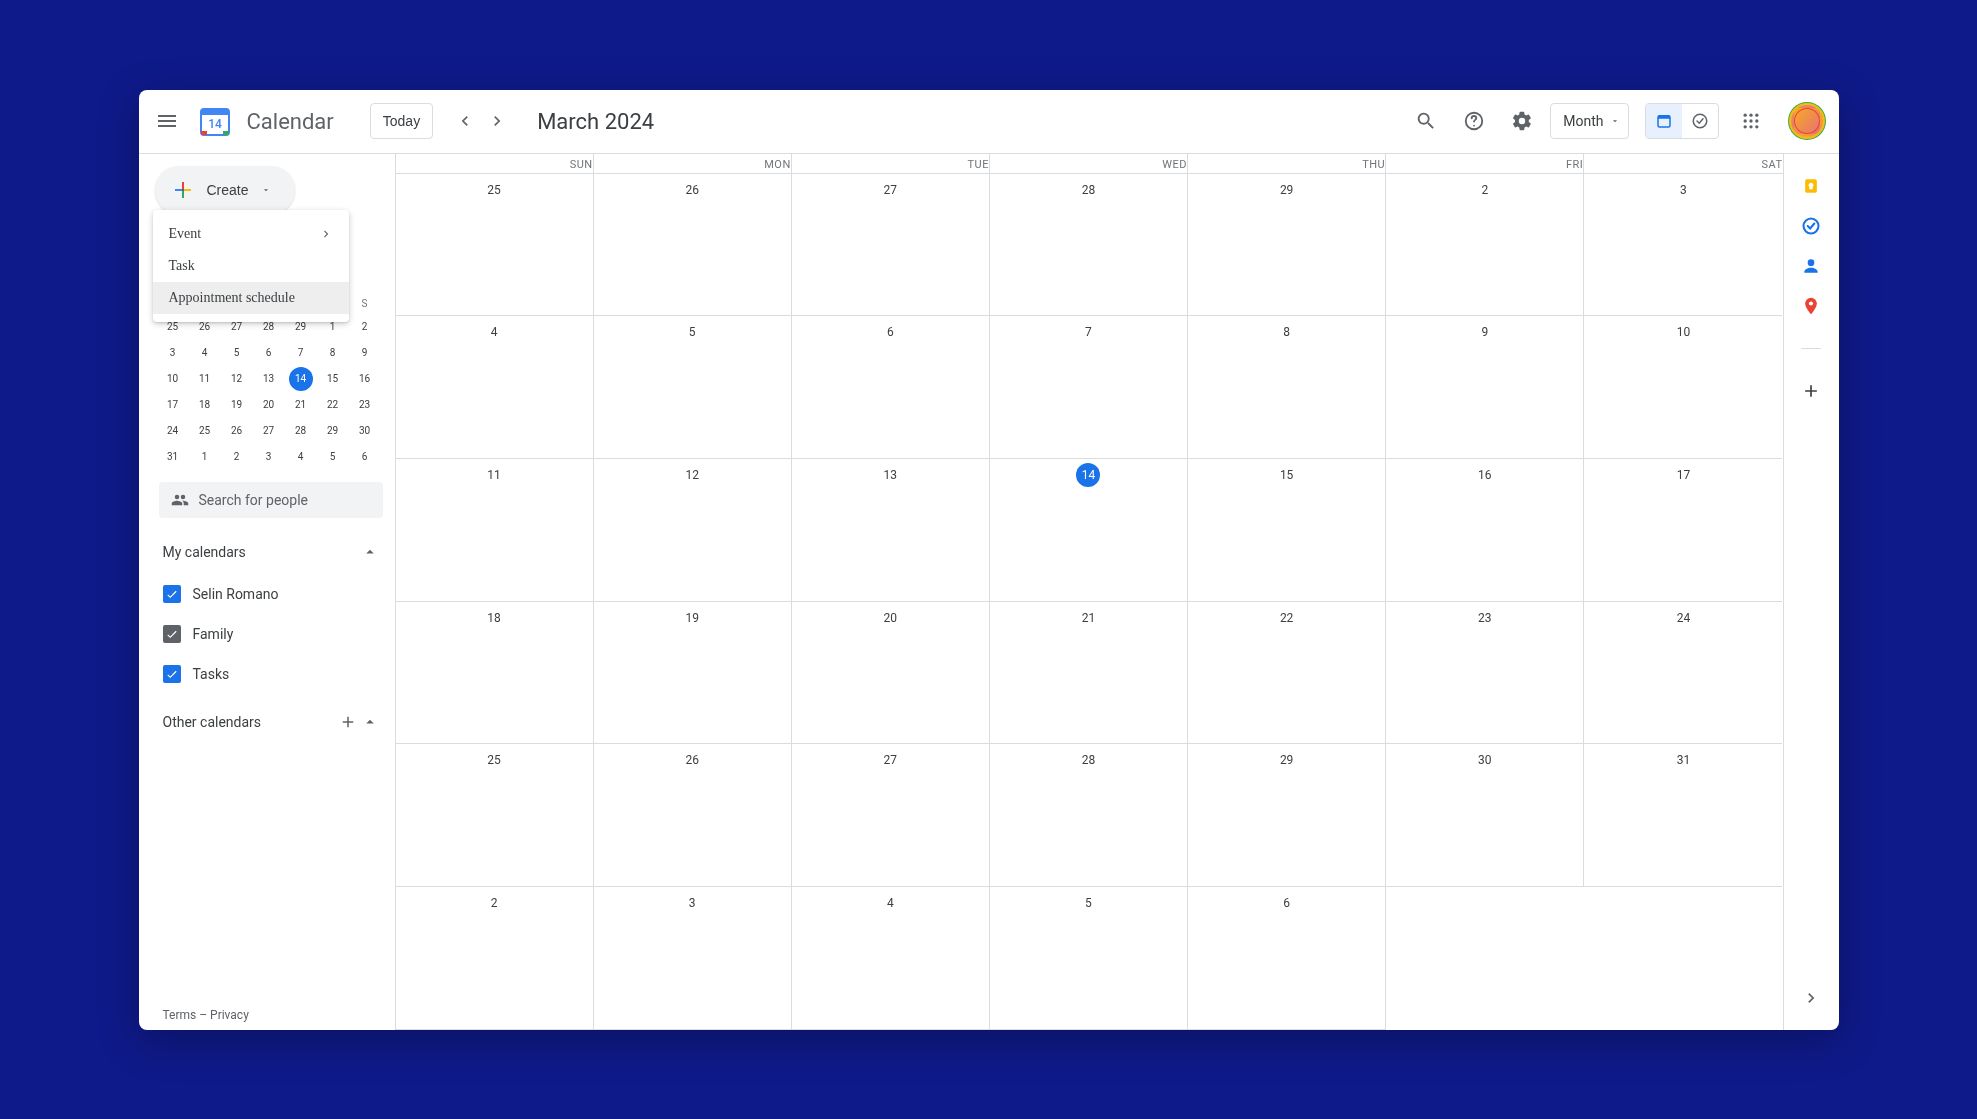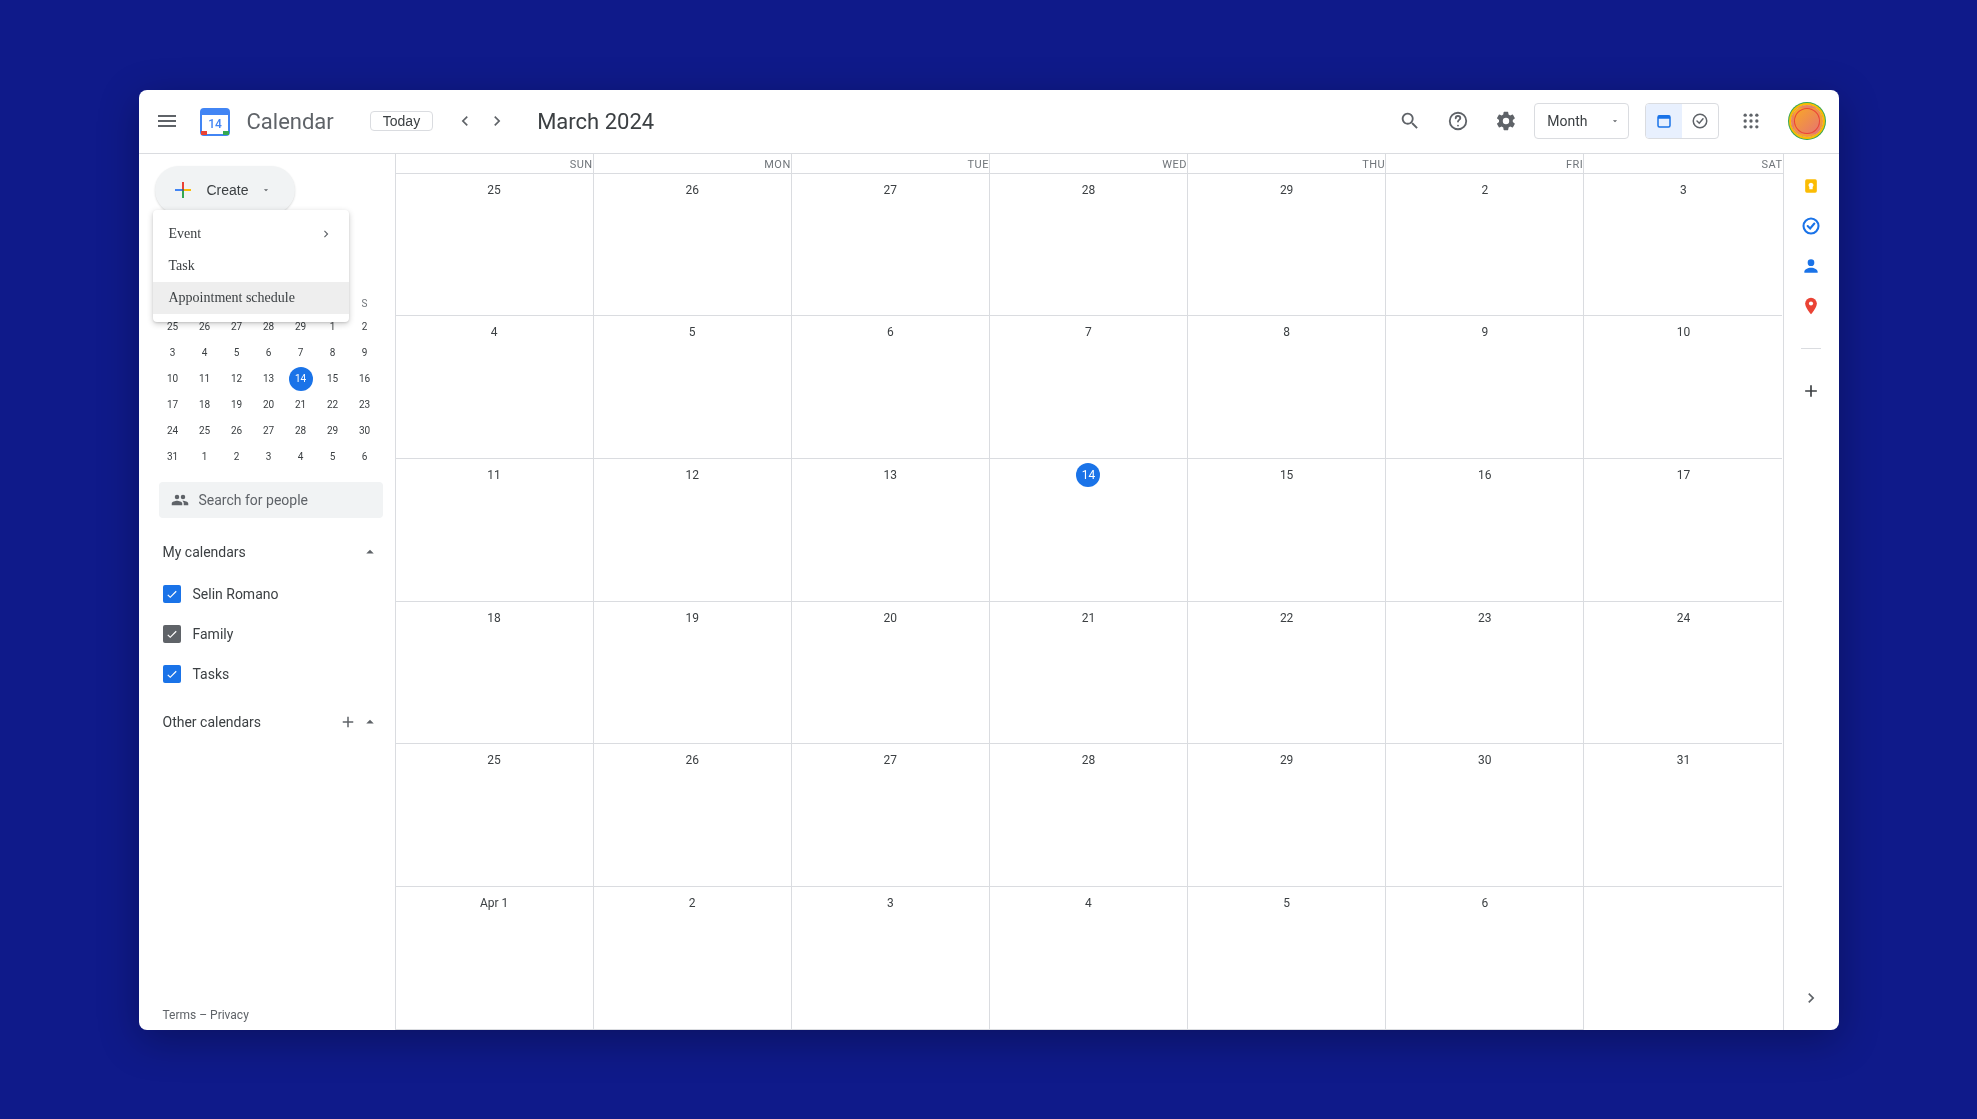--- a/index.html
+++ b/index.html
@@ -34,34 +34,34 @@
   width: 40px; height: 40px;
   border-radius: 50%;
   border: none; background: none;
   display: flex; align-items: center; justify-content: center;
   cursor: pointer;
   color: #5f6368;
 }
 .logo { width: 40px; height: 40px; display:flex; align-items:center; justify-content:center; }
 .app-title { font-size: 22px; color: #5f6368; margin-left: 4px; margin-right: 28px; }
 .today-btn {
-  height: 20px; padding: 0 12px;
+  height: 36px; padding: 0 12px;
   border: 1px solid #dadce0; border-radius: 4px;
   background: #fff; font-size: 14px; color: #3c4043;
   cursor: pointer;
 }
 .nav-arrows { display: flex; margin: 0 8px; }
 .nav-arrows .icon-btn { width: 32px; height: 32px; }
 .date-title { font-size: 22px; color: #3c4043; margin-left: 8px; }
 .header-spacer { flex: 1; }
 .view-select {
   height: 36px; padding: 0 8px 0 12px;
   border: 1px solid #dadce0; border-radius: 4px;
   background: #fff; font-size: 14px; color: #3c4043;
-  display: flex; align-items: center; gap: 22px; cursor: pointer;
+  display: flex; align-items: center; gap: 6px; cursor: pointer;
 }
 .view-toggle {
   height: 36px; border: 1px solid #dadce0; border-radius: 4px;
   display: flex; overflow: hidden; margin-left: 8px;
 }
 .view-toggle > div {
   width: 36px; display:flex; align-items:center; justify-content:center;
   cursor: pointer;
 }
 .view-toggle > div.active { background: #e8f0fe; }
@@ -547,23 +547,20 @@
           <div class="day-cell">
             <div class="day-num">29</div>
           </div>
           <div class="day-cell">
             <div class="day-num">30</div>
           </div>
           <div class="day-cell">
             <div class="day-num">31</div>
           </div>
           <div class="day-cell">
-            <div class="day-num first">Apr 1</div>
-          </div>
-          <div class="day-cell">
             <div class="day-num">2</div>
           </div>
           <div class="day-cell">
             <div class="day-num">3</div>
           </div>
           <div class="day-cell">
             <div class="day-num">4</div>
           </div>
           <div class="day-cell">
             <div class="day-num">5</div>

